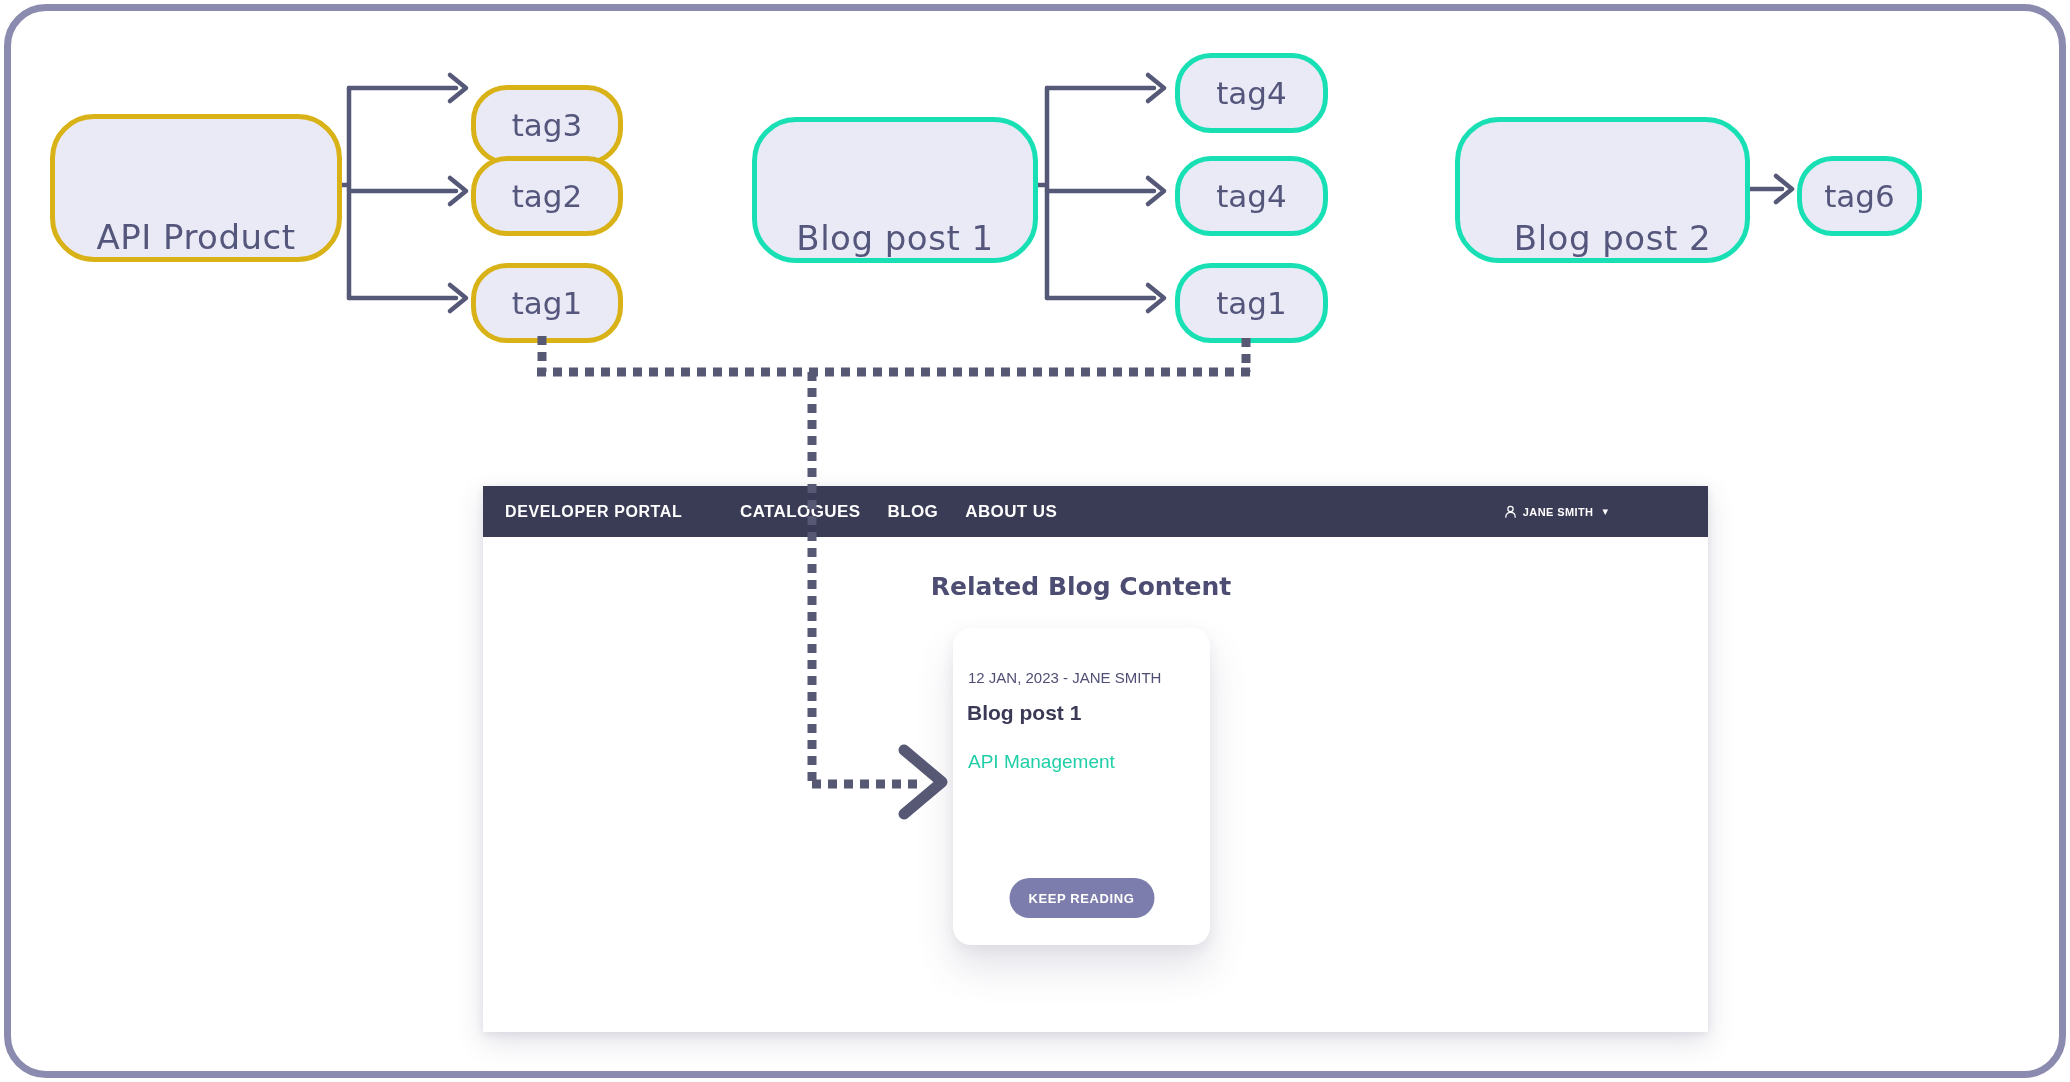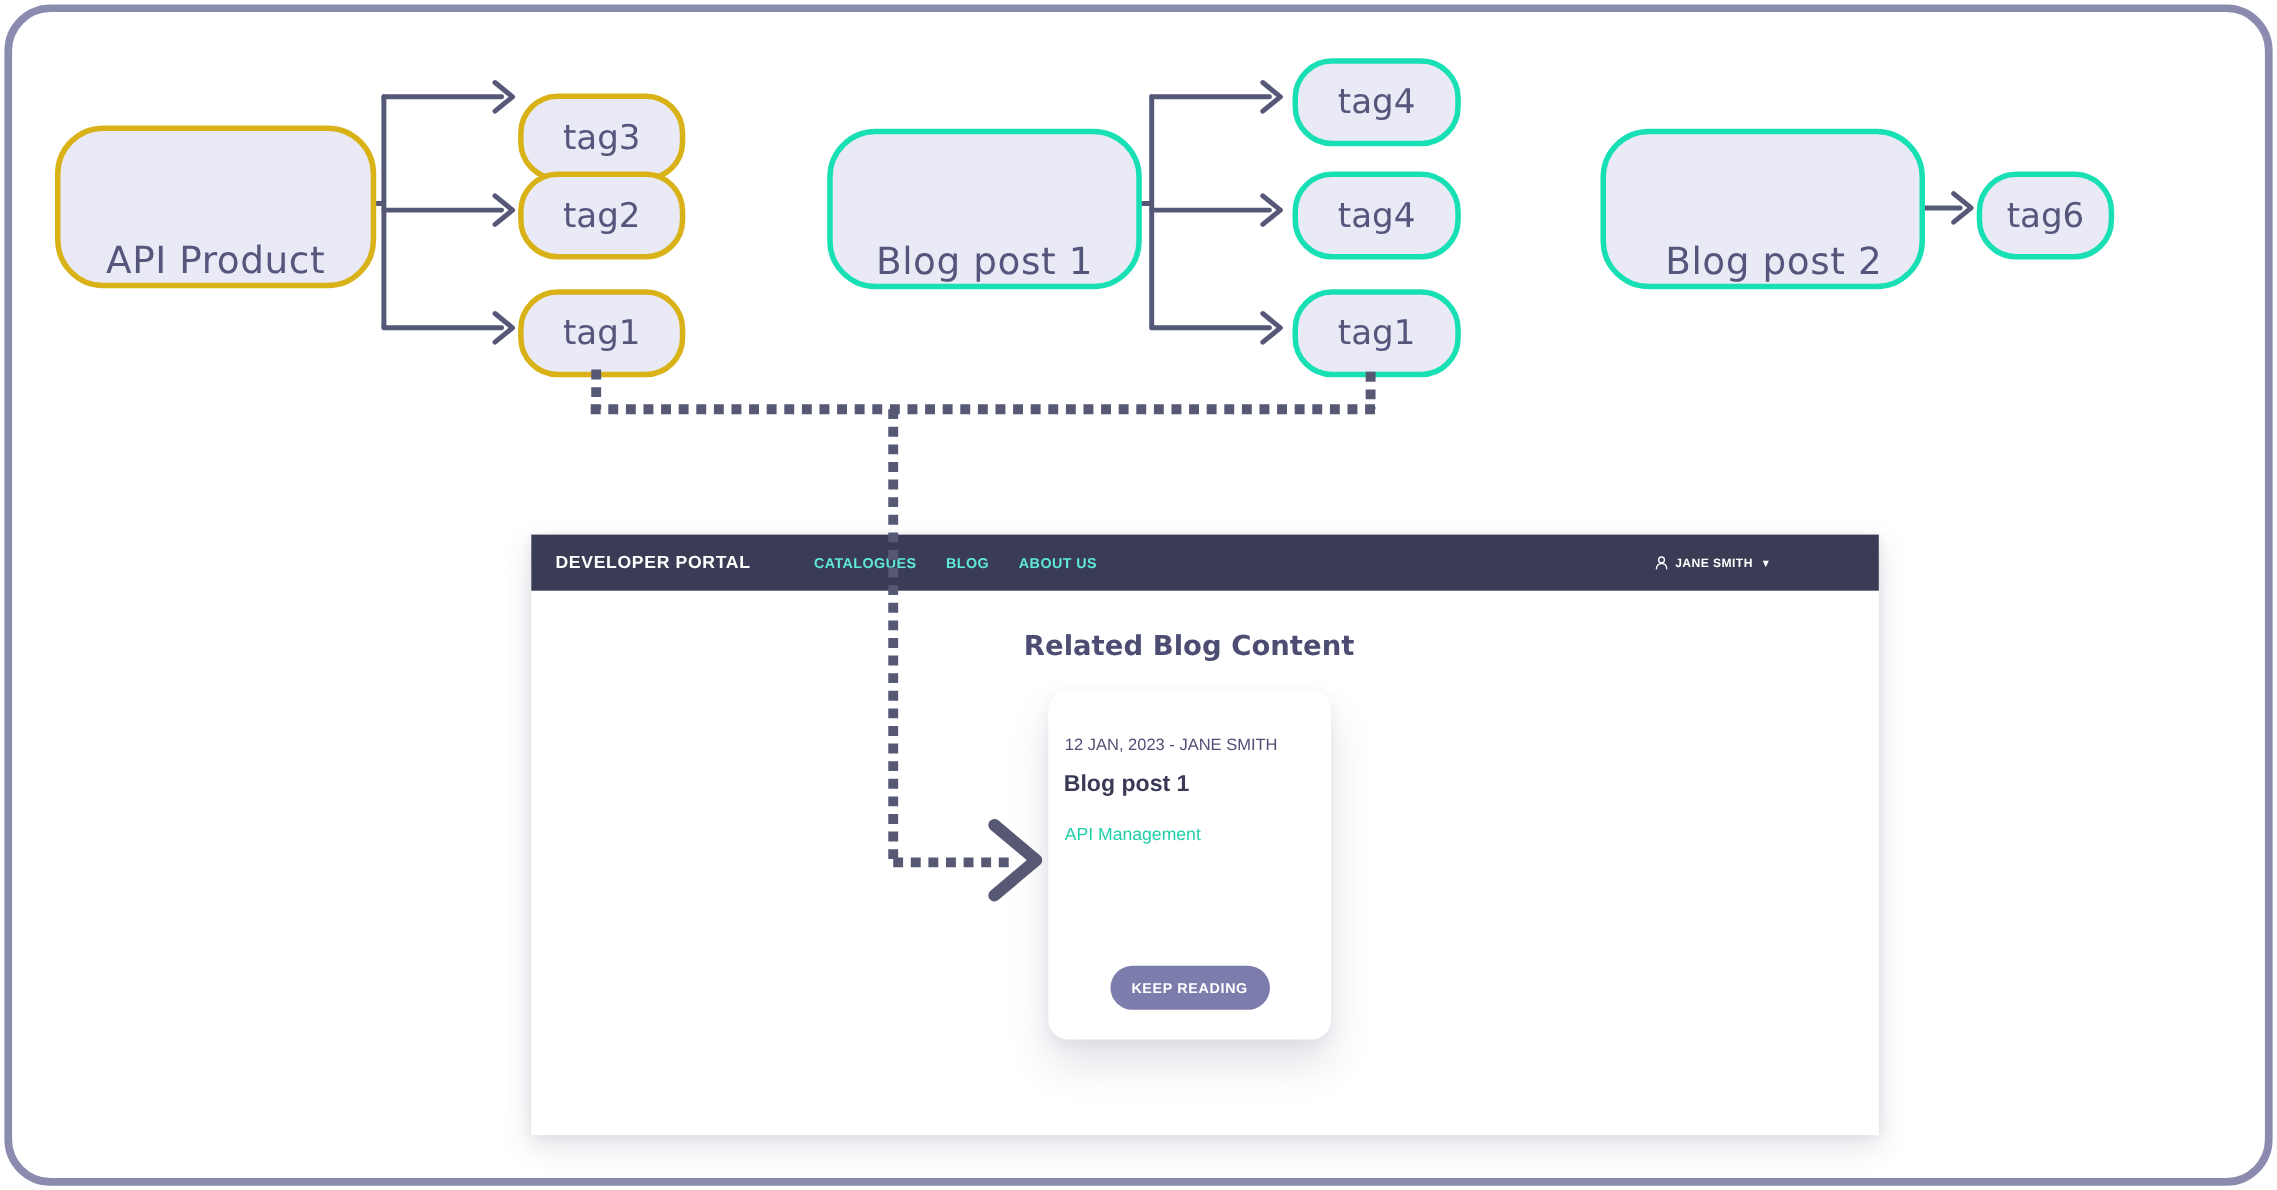--- a/index.html
+++ b/index.html
@@ -39,35 +39,35 @@
 
   
   .portal{position:absolute;left:483px;top:486px;width:1225px;height:546px;z-index:4;
           background:#ffffff;
           box-shadow:0 10px 26px rgba(70,70,105,.16),0 2px 8px rgba(70,70,105,.10);
           font-family:"Liberation Sans",sans-serif;}
   .portal-header{position:absolute;left:0;top:0;right:0;height:51px;background:#3a3b55;}
   .brand{position:absolute;left:22px;top:0;height:51px;display:flex;align-items:center;
          color:#ffffff;font-size:16px;font-weight:bold;letter-spacing:.6px;white-space:nowrap;}
   .nav{position:absolute;left:257px;top:0;height:51px;display:flex;align-items:center;gap:27px;}
-  .nav-item{color:#5eead4;font-size:13px;font-weight:bold;letter-spacing:.4px;white-space:nowrap;cursor:pointer;}
+  .nav-item{color:#ffffff;font-size:17px;font-weight:bold;letter-spacing:.4px;white-space:nowrap;cursor:pointer;}
   .user{position:absolute;right:100px;top:0;height:51px;display:flex;align-items:center;gap:5px;cursor:pointer;}
   .user-name{color:#ffffff;font-size:11px;font-weight:bold;letter-spacing:.4px;white-space:nowrap;}
   .caret{color:#ffffff;font-size:11px;margin-left:4px;}
 
   .related-heading{position:absolute;left:598px;top:86px;transform:translateX(-50%);
          color:#4d4d73;font-size:25px;font-weight:600;white-space:nowrap;
          font-family:"DejaVu Sans",sans-serif;}
 
   .blog-card{position:absolute;left:470px;top:142px;width:257px;height:317px;
          background:#ffffff;border-radius:18px;
          box-shadow:0 22px 38px rgba(80,80,120,.16),0 4px 12px rgba(80,80,120,.08);}
   .card-meta{position:absolute;left:15px;top:41px;color:#4f4f75;font-size:15px;white-space:nowrap;}
   .card-title{position:absolute;left:14px;top:73px;color:#3a3a57;font-size:21px;font-weight:bold;white-space:nowrap;}
-  .card-tag{position:absolute;left:15px;top:123px;color:#20cfa7;font-size:16px;white-space:nowrap;cursor:pointer;}
+  .card-tag{position:absolute;left:15px;top:123px;color:#20cfa7;font-size:19px;white-space:nowrap;cursor:pointer;}
   .card-button{position:absolute;left:50%;top:250px;transform:translateX(-50%);
          width:145px;height:40px;border:none;border-radius:20px;background:#7d7dad;
          color:#ffffff;font-size:13px;font-weight:bold;letter-spacing:.6px;
          font-family:"Liberation Sans",sans-serif;cursor:pointer;}
 </style>
 </head>
 <body>
 
 <div class="frame"></div>
 

